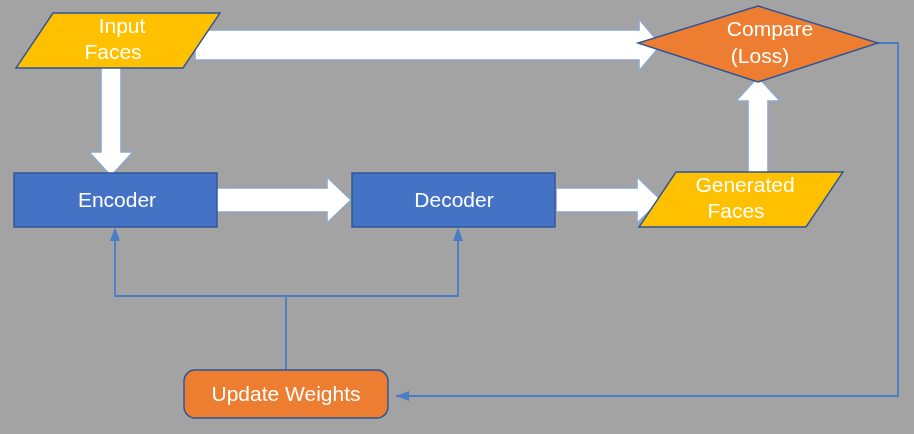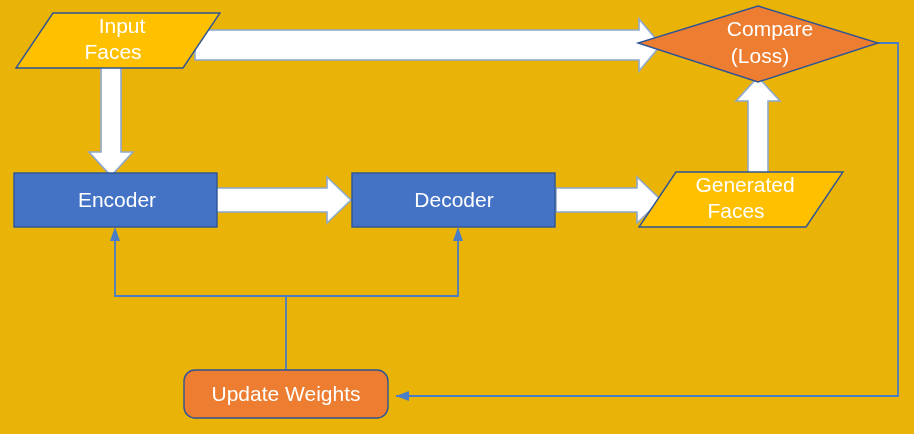--- a/index.html
+++ b/index.html
@@ -10,21 +10,21 @@
   body {
     width: 914px;
     height: 434px;
     font-family: "Liberation Sans", sans-serif;
     overflow: hidden;
   }
   #diagram-canvas {
     position: relative;
     width: 914px;
     height: 434px;
-    background: #eab308;
+    background: #a3a3a3;
   }
   svg.flow {
     position: absolute;
     top: 0;
     left: 0;
     width: 914px;
     height: 434px;
     display: block;
   }
   .node-label {

